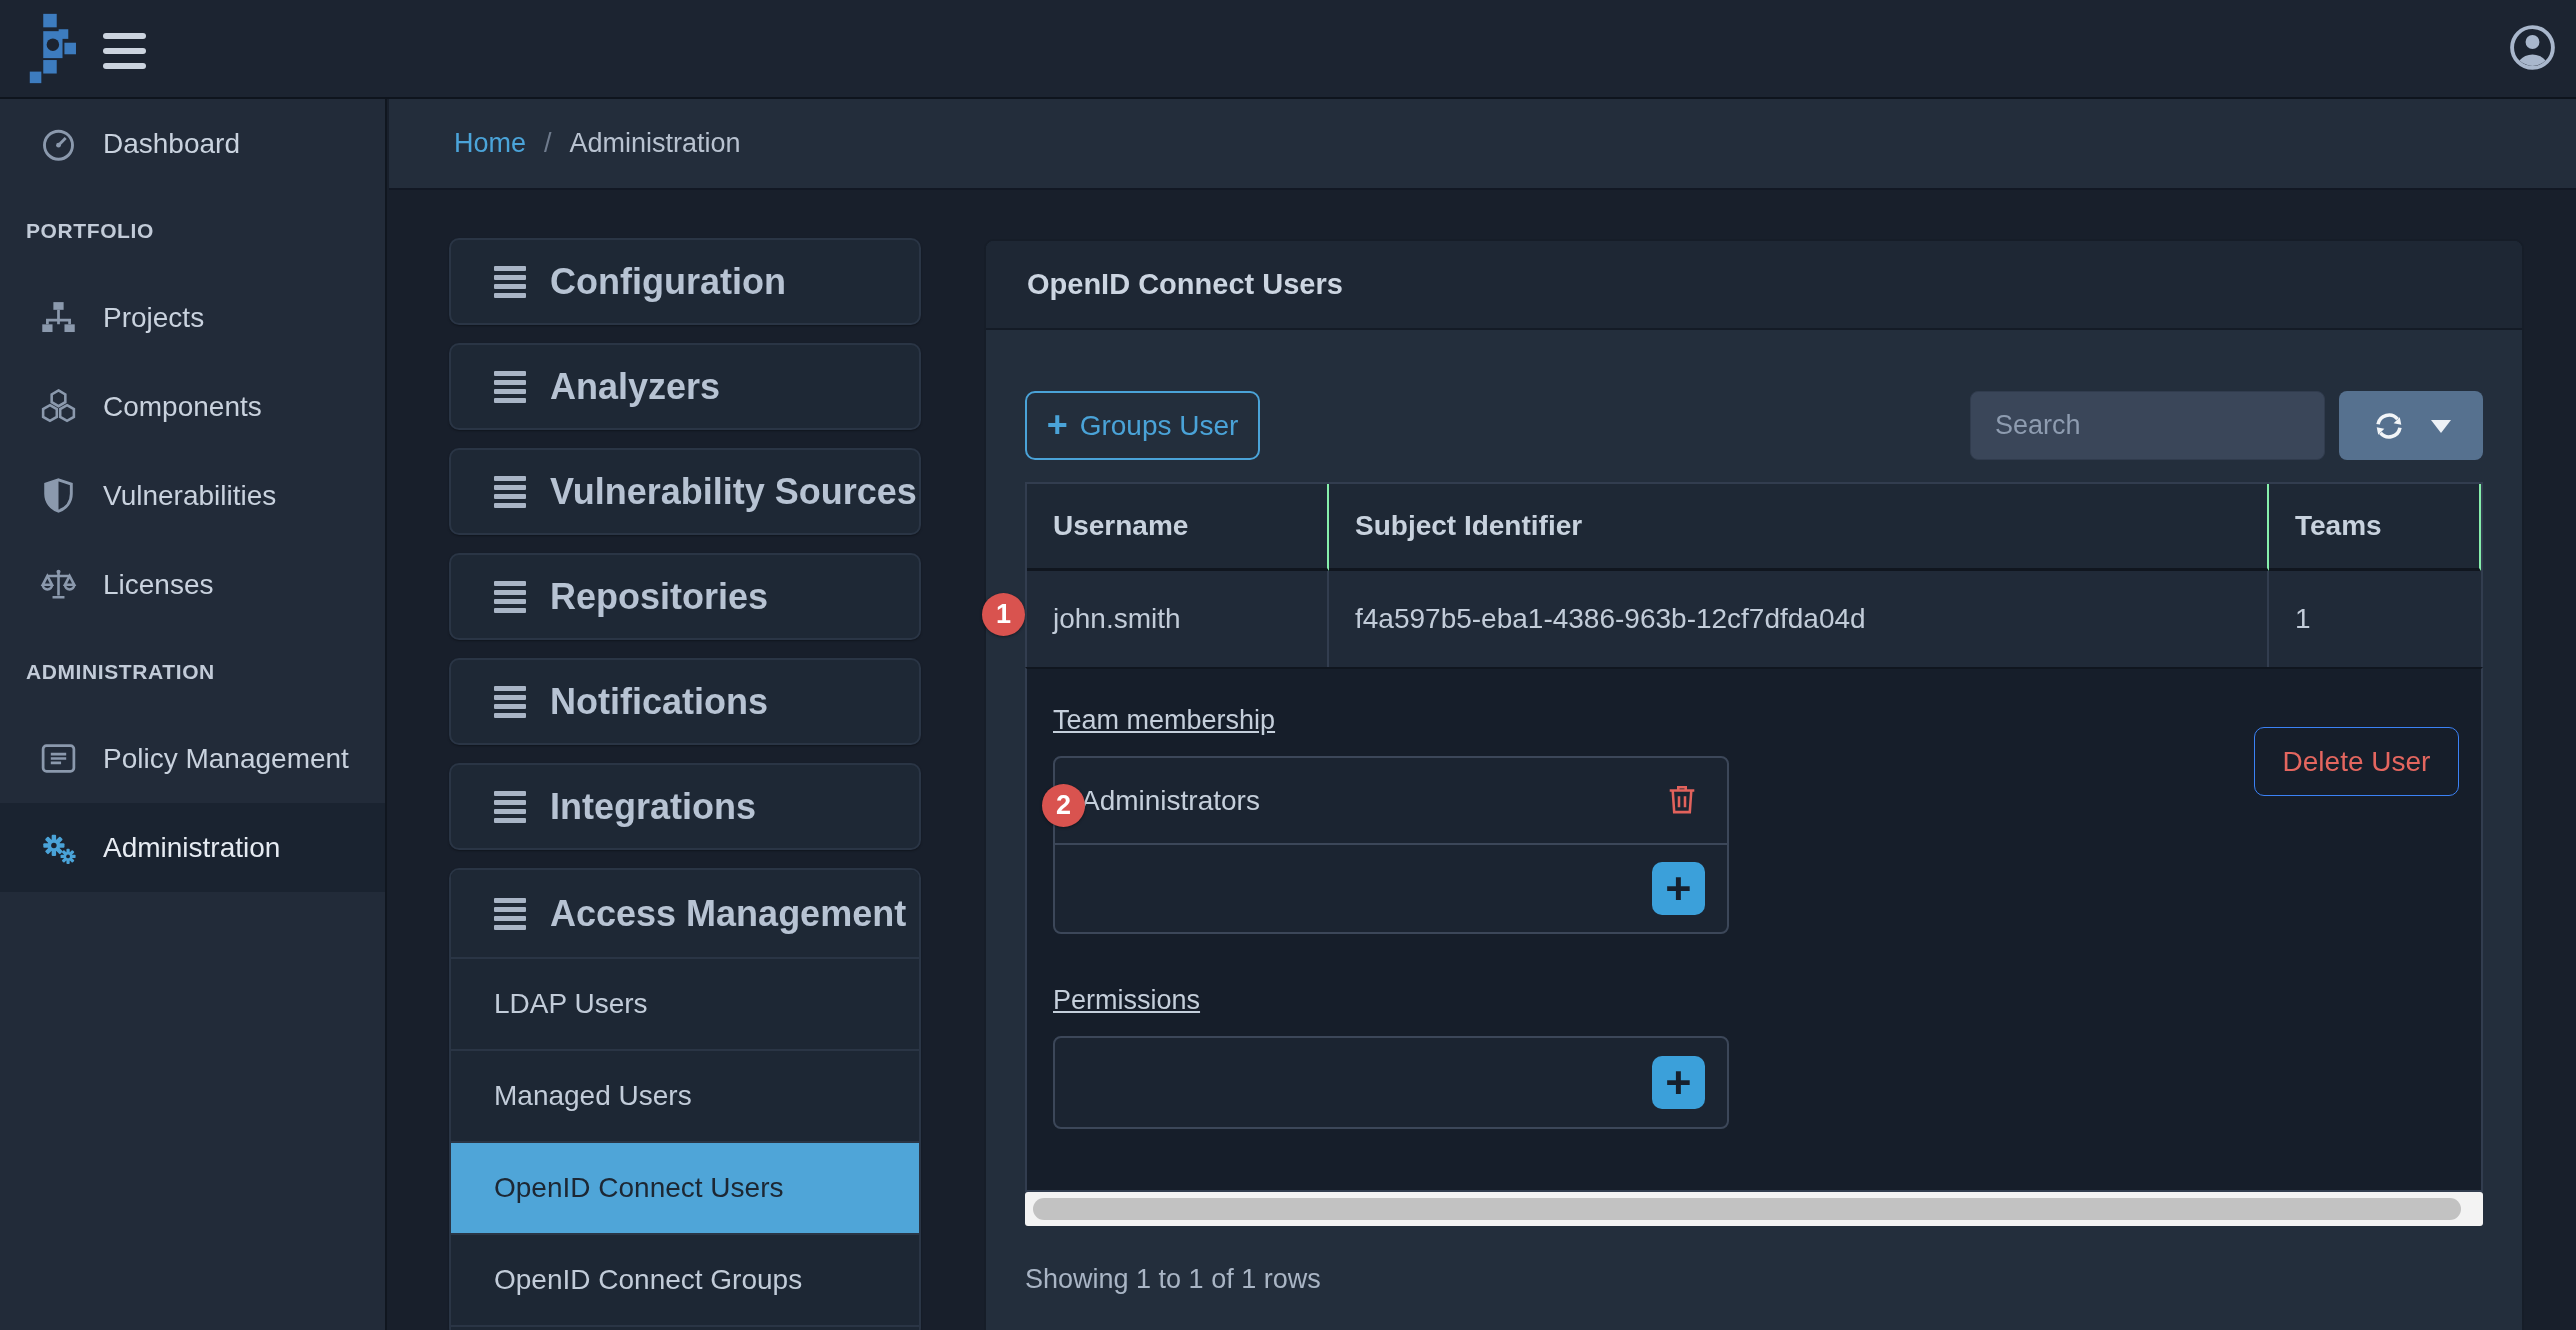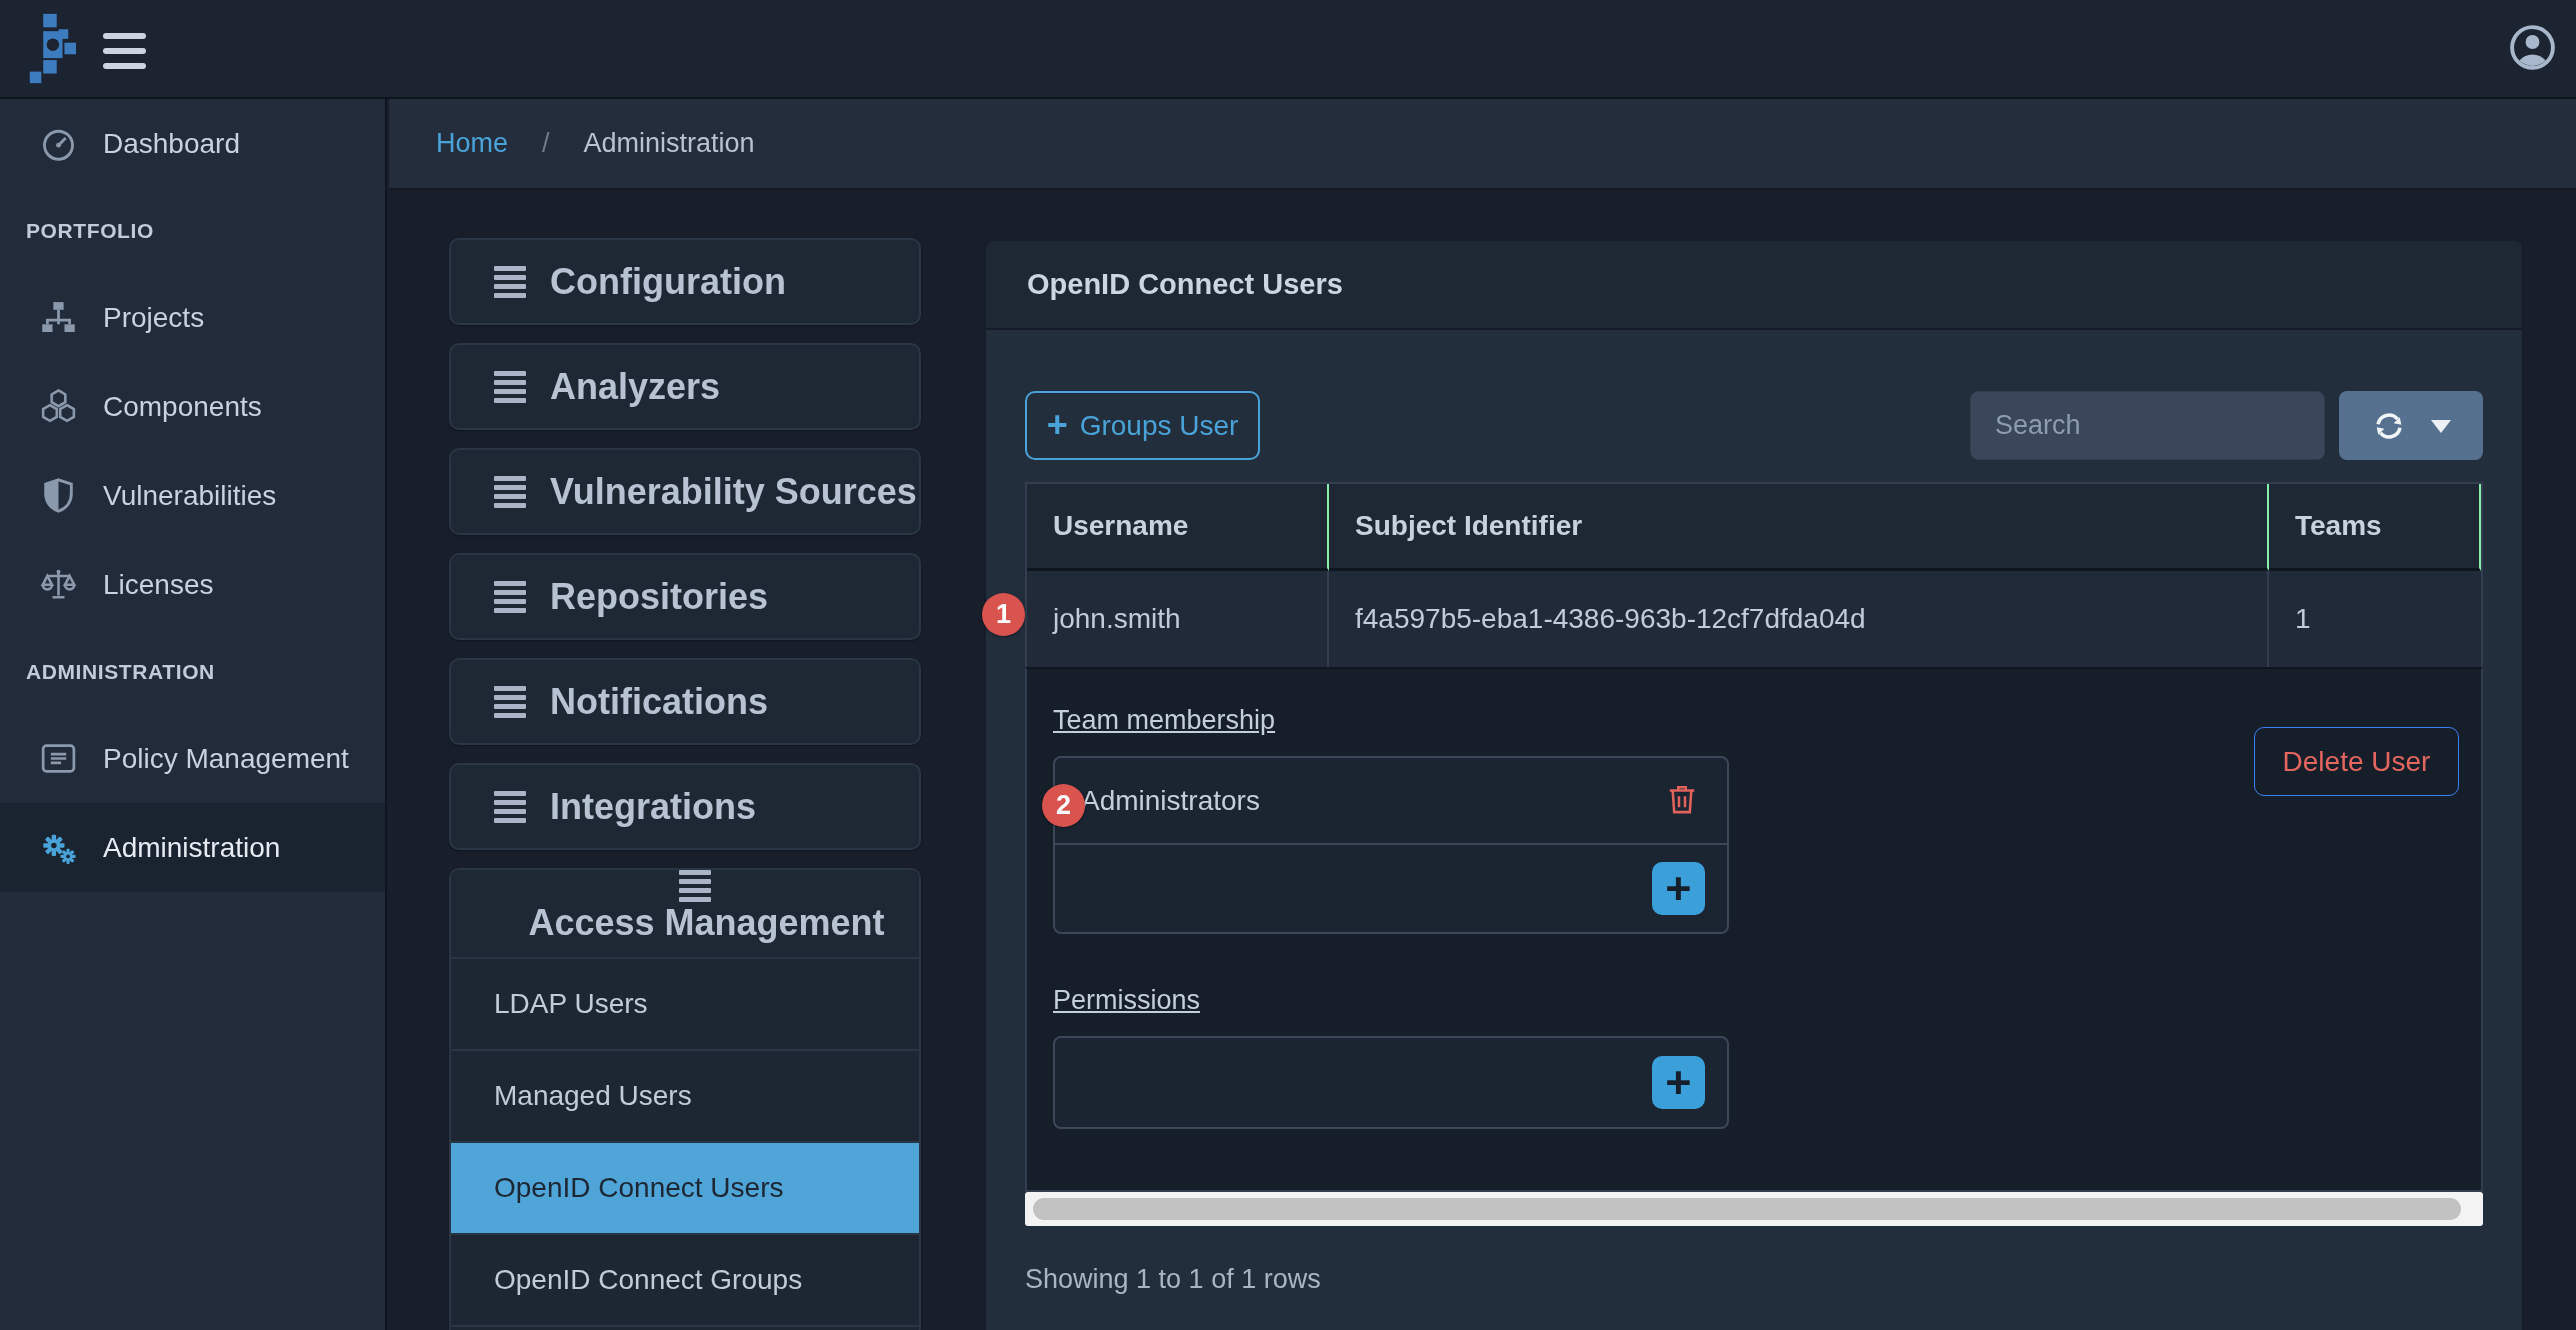--- a/index.html
+++ b/index.html
@@ -35,37 +35,37 @@
   .side-item .sicon svg{ width:41px; height:41px; }
   .side-item.active{ background:#1a2330; color:#e6ebf2; }
   .side-header{
     height:85px; display:flex; align-items:center; padding-left:26px;
     font-size:21px; font-weight:bold; letter-spacing:0.6px; color:#c2cbd8;
   }
   
   .crumb-bar{
     position:absolute; left:389px; top:99px; right:0; height:91px;
     background:#232d3b; border-bottom:2px solid #121824;
-    display:flex; align-items:center; padding-left:47px; font-size:27px;gap:16px;
+    display:flex; align-items:center; padding-left:65px; font-size:27px;
   }
   .crumb-home{ color:#4ba4d9; cursor:pointer; text-decoration:none; }
   .crumb-sep{ color:#6f7b8d; margin:0 18px; }
   .crumb-cur{ color:#b8c2d0; }
   
   .midnav{ position:absolute; left:449px; top:238px; width:472px; display:flex; flex-direction:column; gap:18px; }
   .mn-card{
     height:87px; background:#1e2835; border:2px solid #2a3545; border-radius:10px;
     display:flex; align-items:center; padding-left:43px; cursor:pointer;
     font-size:36px; font-weight:bold; color:#b7c3d3;
     box-shadow:0 1px 2px rgba(0,0,0,.35);
   }
   .bars{ display:flex; flex-direction:column; gap:4px; margin-right:24px; }
   .bars i{ display:block; width:32px; height:5px; background:#a9b5c6; border-radius:1px; }
   .mn-accordion{ border:2px solid #2a3545; border-radius:10px; overflow:hidden; background:#1d2734; box-shadow:0 1px 2px rgba(0,0,0,.35); }
-  .mn-accordion .mn-card{ border:none; border-radius:0; background:#1e2835;flex-direction:column; }
+  .mn-accordion .mn-card{ border:none; border-radius:0; background:#1e2835; }
   .mn-item{
     height:92px; border-top:2px solid #2a3545; display:flex; align-items:center;
     padding-left:43px; font-size:28px; color:#c2ccd9; background:#1d2734; cursor:pointer;
   }
   .mn-item.selected{ background:#4fa5d8; color:#1d2733; }
   .mn-item.partial{ height:11px; }
   
   .panel{
     position:absolute; left:984px; top:239px; width:1540px; height:1125px;
     background:#232e3c; border:2px solid #161d28; border-radius:10px; overflow:hidden;

